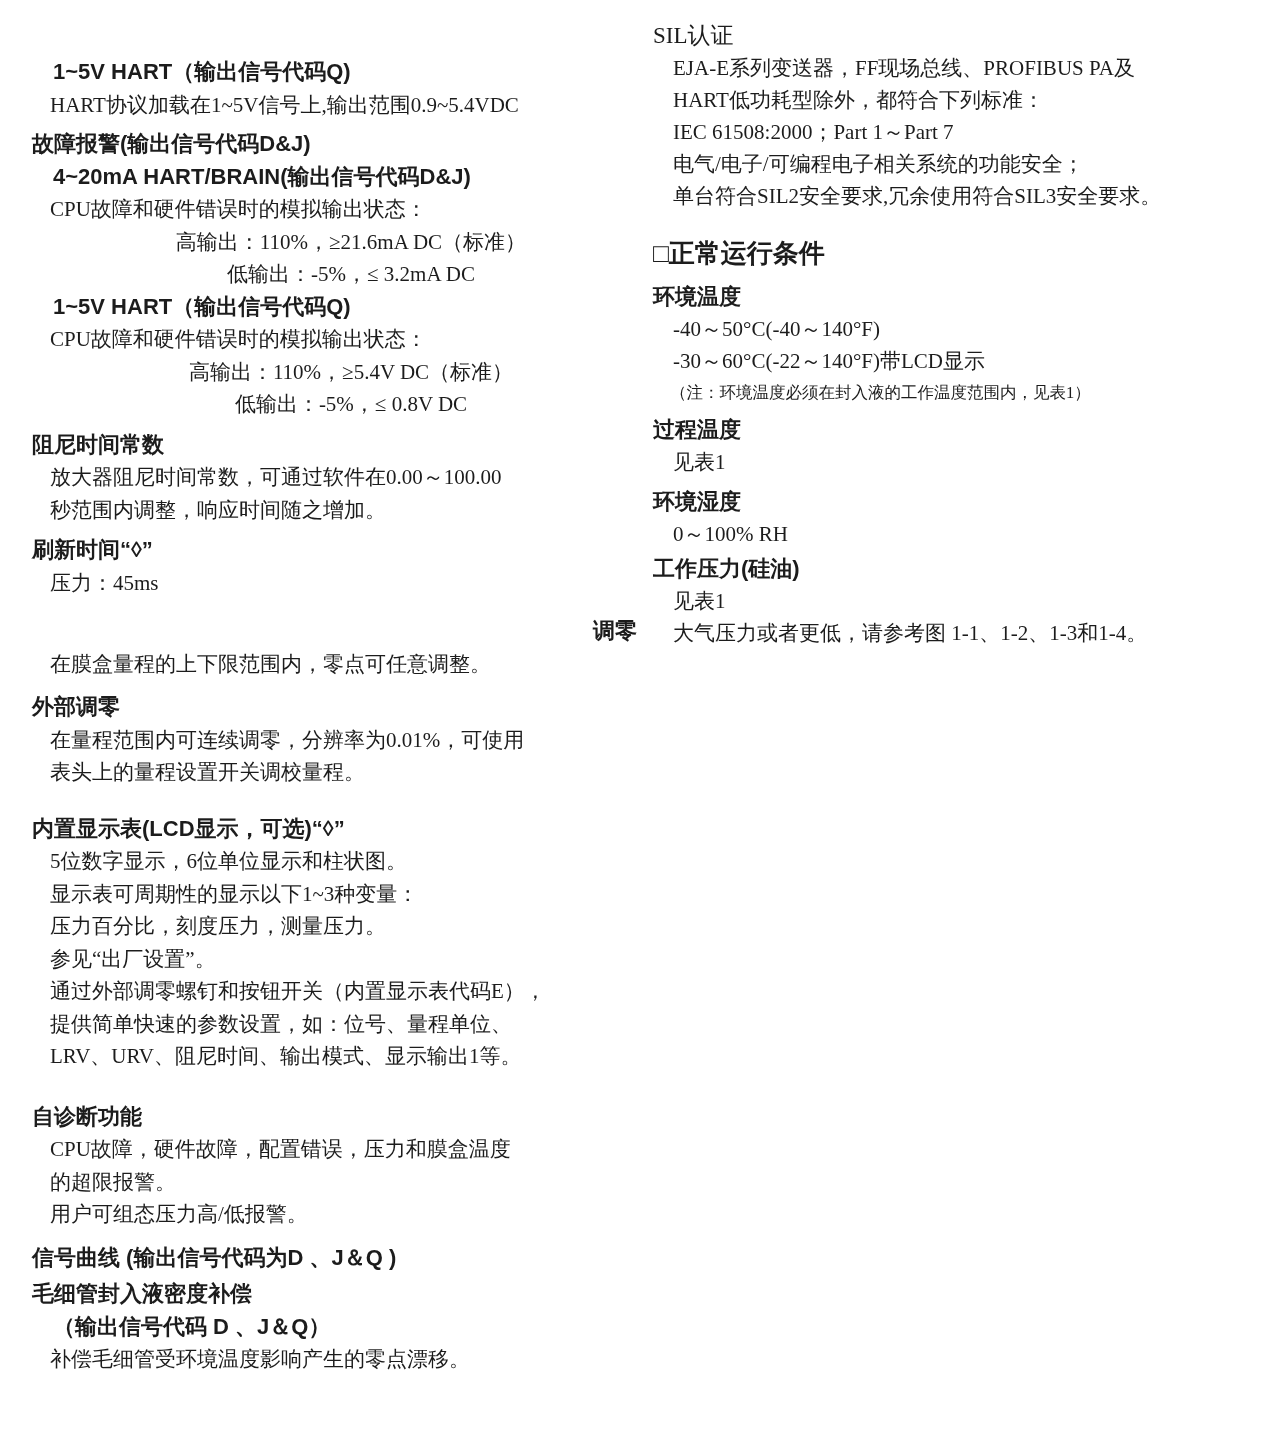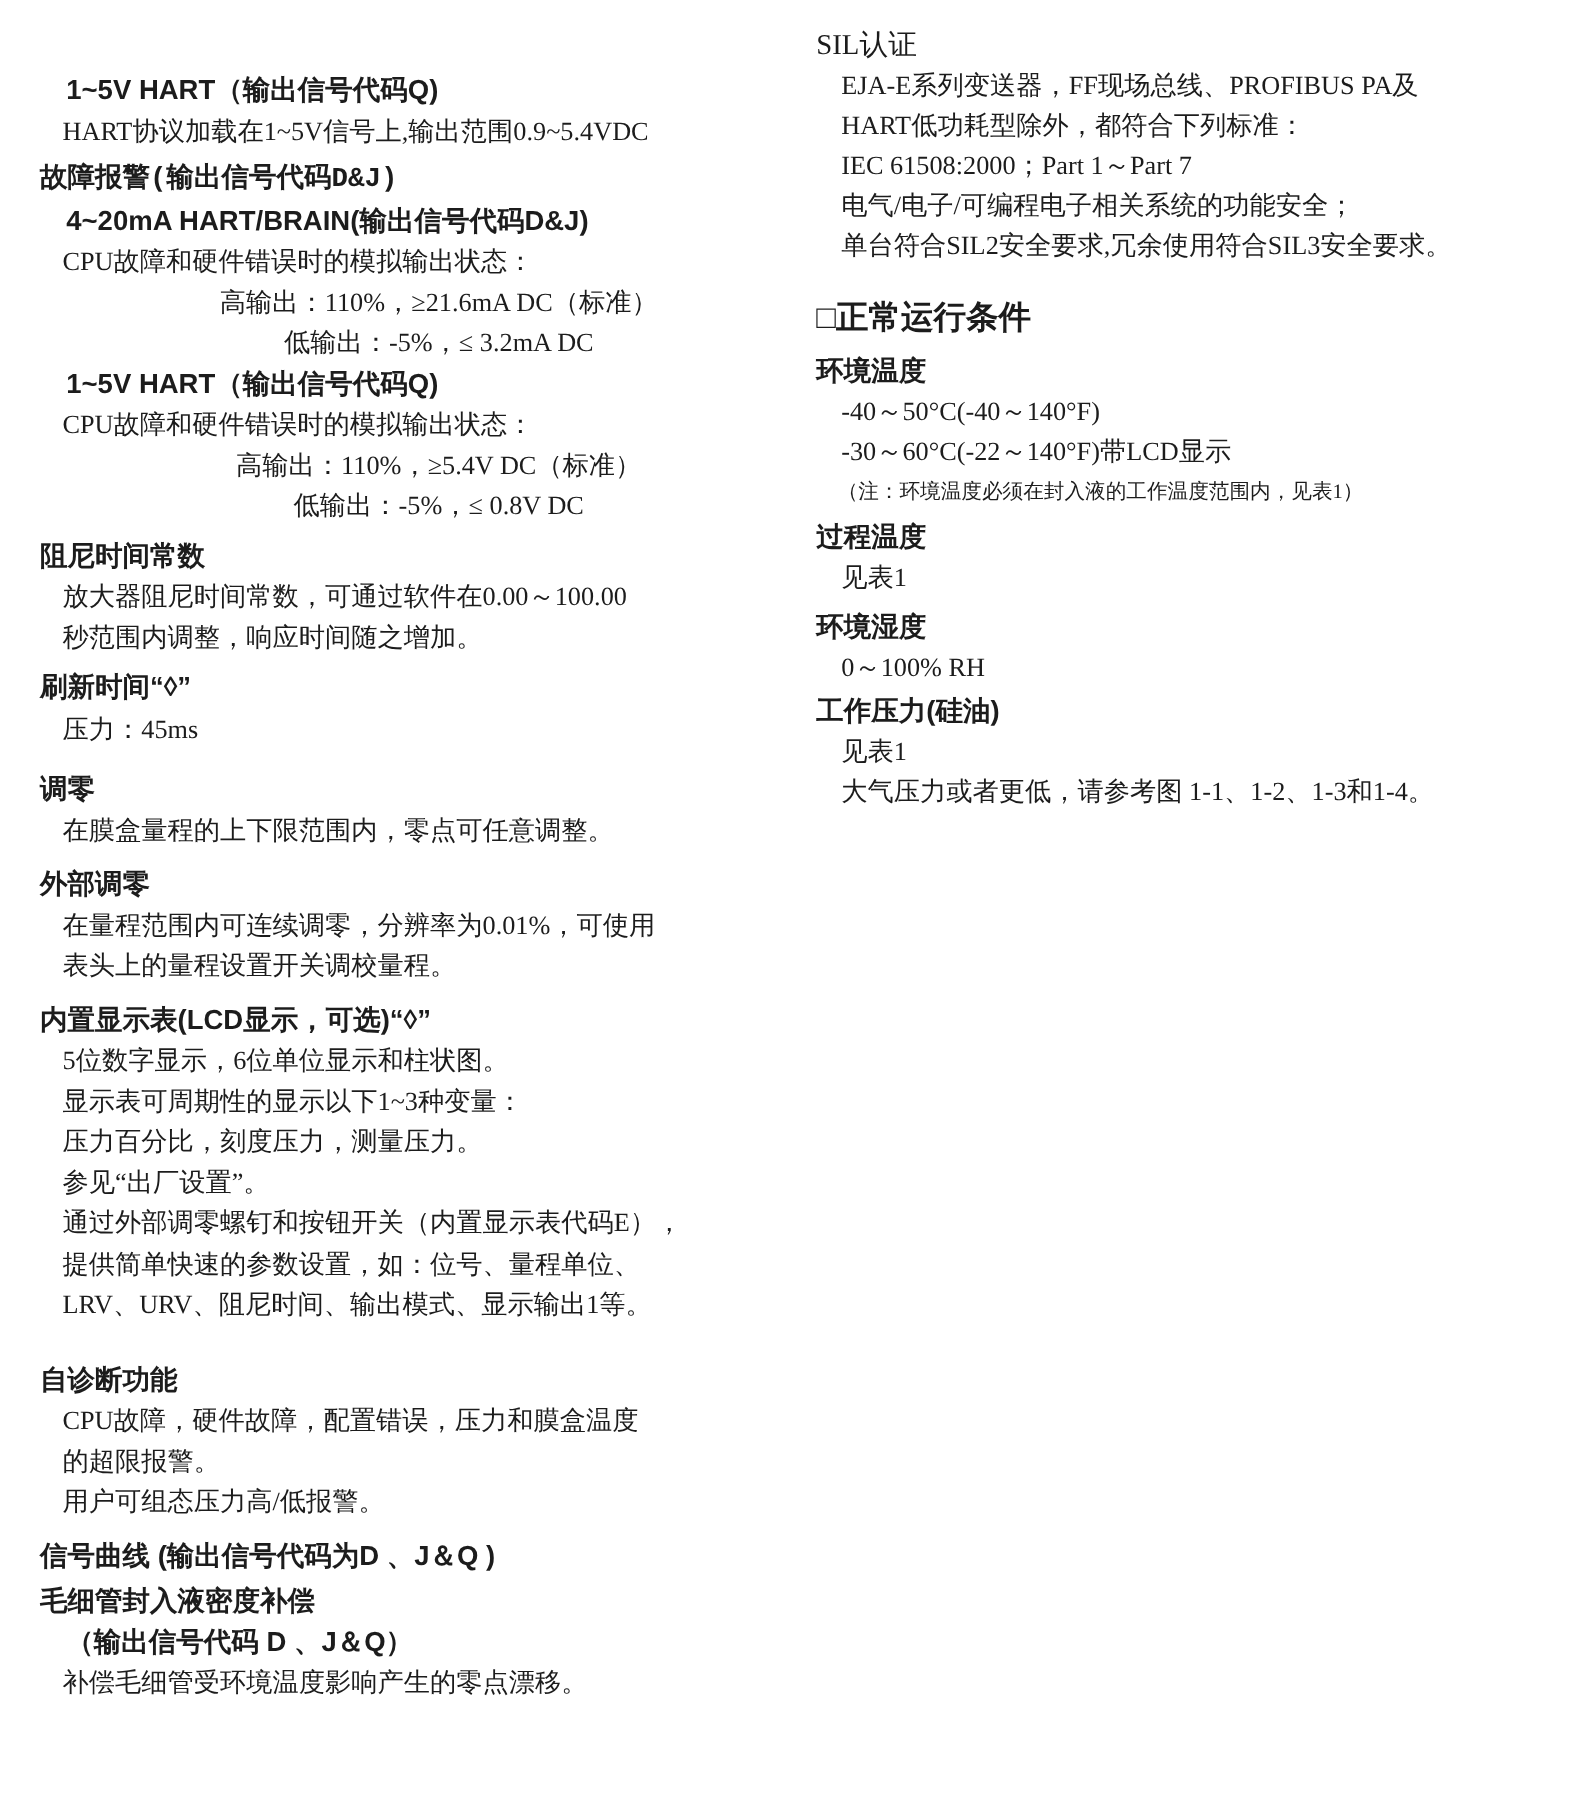--- a/index.html
+++ b/index.html
@@ -54,40 +54,40 @@
     padding-left:17px;
   }
 </style>
 </head>
 <body>
 
 <div class="page" style="background: rgb(255, 255, 255); color: rgb(28, 28, 28);">
   <div class="col col-left">
       <div class="line h2">1~5V HART（输出信号代码Q)</div>
       <div class="line body">HART协议加载在1~5V信号上,输出范围0.9~5.4VDC</div>
-      <div class="line h1" style="margin-top: 7px; font-family: Liberation Mono, monospace;">故障报警(输出信号代码D&amp;J)</div>
+      <div class="line h1" style="margin-top: 7px;">故障报警(输出信号代码D&amp;J)</div>
       <div class="line h2">4~20mA HART/BRAIN(输出信号代码D&amp;J)</div>
       <div class="line body">CPU故障和硬件错误时的模拟输出状态：</div>
       <div class="line indent">高输出：110%，≥21.6mA DC（标准）</div>
       <div class="line indent">低输出：-5%，≤ 3.2mA DC</div>
       <div class="line h2">1~5V HART（输出信号代码Q)</div>
       <div class="line body">CPU故障和硬件错误时的模拟输出状态：</div>
       <div class="line indent">高输出：110%，≥5.4V DC（标准）</div>
       <div class="line indent">低输出：-5%，≤ 0.8V  DC</div>
       <div class="line h1" style="margin-top: 8px;">阻尼时间常数</div>
       <div class="line body">放大器阻尼时间常数，可通过软件在0.00～100.00</div>
       <div class="line body">秒范围内调整，响应时间随之增加。</div>
       <div class="line h1" style="margin-top: 8px;">刷新时间“◊”</div>
       <div class="line body">压力：45ms</div>
-      <div class="line h1" style="margin-top: 16px;">调零</div>
+      <div class="line h1" style="margin-top: 16px; text-align: right;">调零</div>
       <div class="line body">在膜盒量程的上下限范围内，零点可任意调整。</div>
       <div class="line h1" style="margin-top: 11px;">外部调零</div>
       <div class="line body">在量程范围内可连续调零，分辨率为0.01%，可使用</div>
       <div class="line body">表头上的量程设置开关调校量程。</div>
-      <div class="line h1" style="margin-top: 11px;">内置显示表(LCD显示，可选)“◊”</div>
+      <div class="line h1" style="margin-top: 24px;">内置显示表(LCD显示，可选)“◊”</div>
       <div class="line body">5位数字显示，6位单位显示和柱状图。</div>
       <div class="line body">显示表可周期性的显示以下1~3种变量：</div>
       <div class="line body">压力百分比，刻度压力，测量压力。</div>
       <div class="line body">参见“出厂设置”。</div>
       <div class="line body">通过外部调零螺钉和按钮开关（内置显示表代码E），</div>
       <div class="line body">提供简单快速的参数设置，如：位号、量程单位、</div>
       <div class="line body">LRV、URV、阻尼时间、输出模式、显示输出1等。</div>
       <div class="line h1" style="margin-top: 28px;">自诊断功能</div>
       <div class="line body">CPU故障，硬件故障，配置错误，压力和膜盒温度</div>
       <div class="line body">的超限报警。</div>

